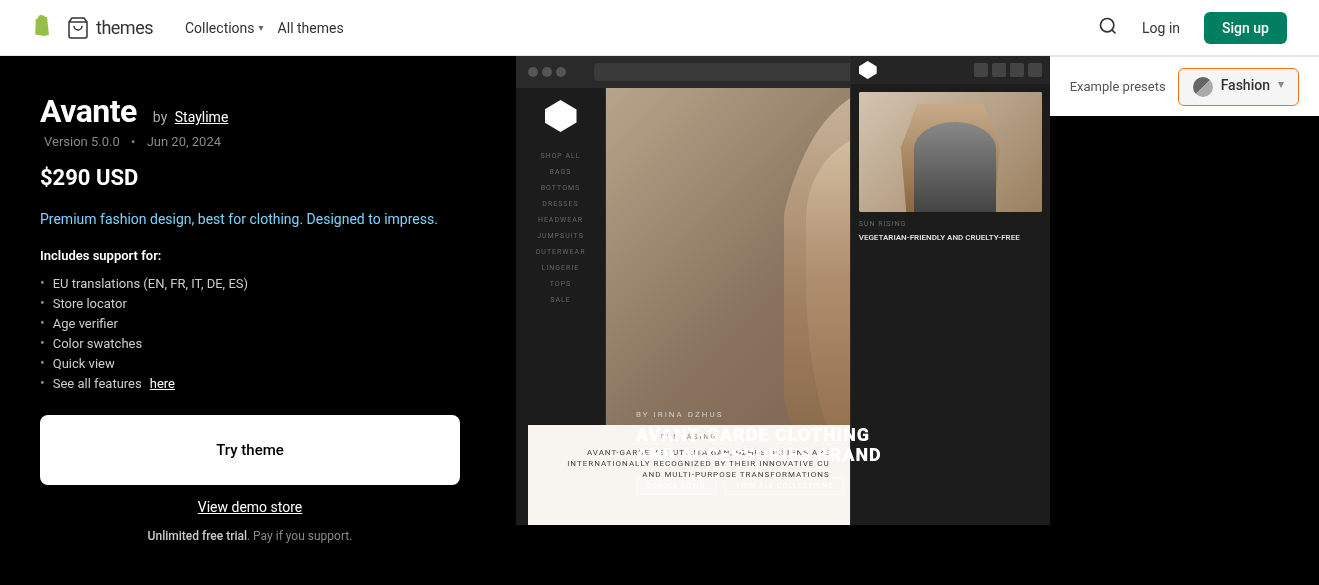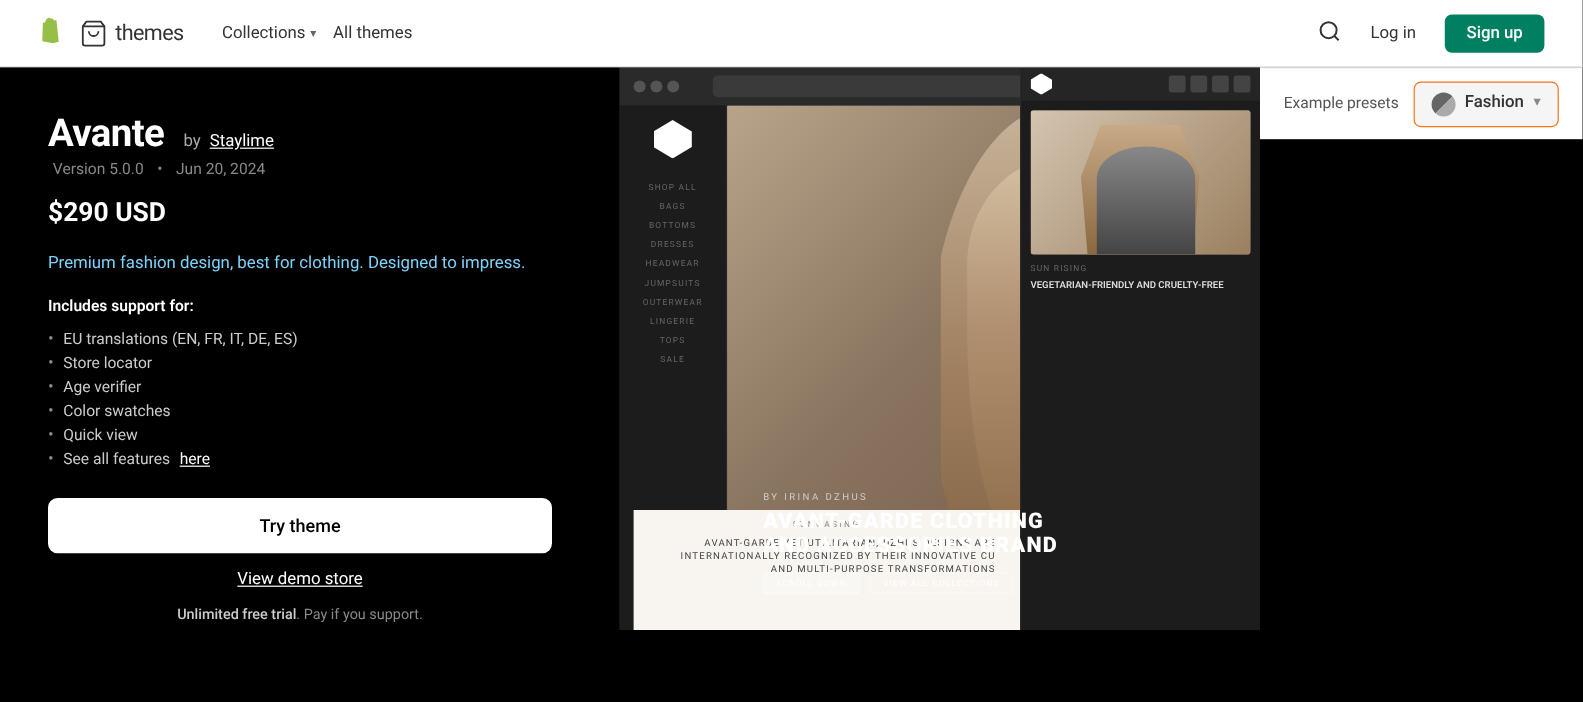--- a/index.html
+++ b/index.html
@@ -163,21 +163,21 @@
     .features-list li a {
       color: #fff;
       text-decoration: underline;
     }
     .try-theme-btn {
       width: 100%;
       background: #fff;
       color: #000;
       border: none;
       border-radius: 8px;
-      padding: 14px;
+      padding: 26px;
       font-size: 15px;
       font-weight: 500;
       cursor: pointer;
       font-family: inherit;
       margin-bottom: 14px;
     }
     .view-demo-link {
       display: block;
       text-align: center;
       font-size: 14px;

